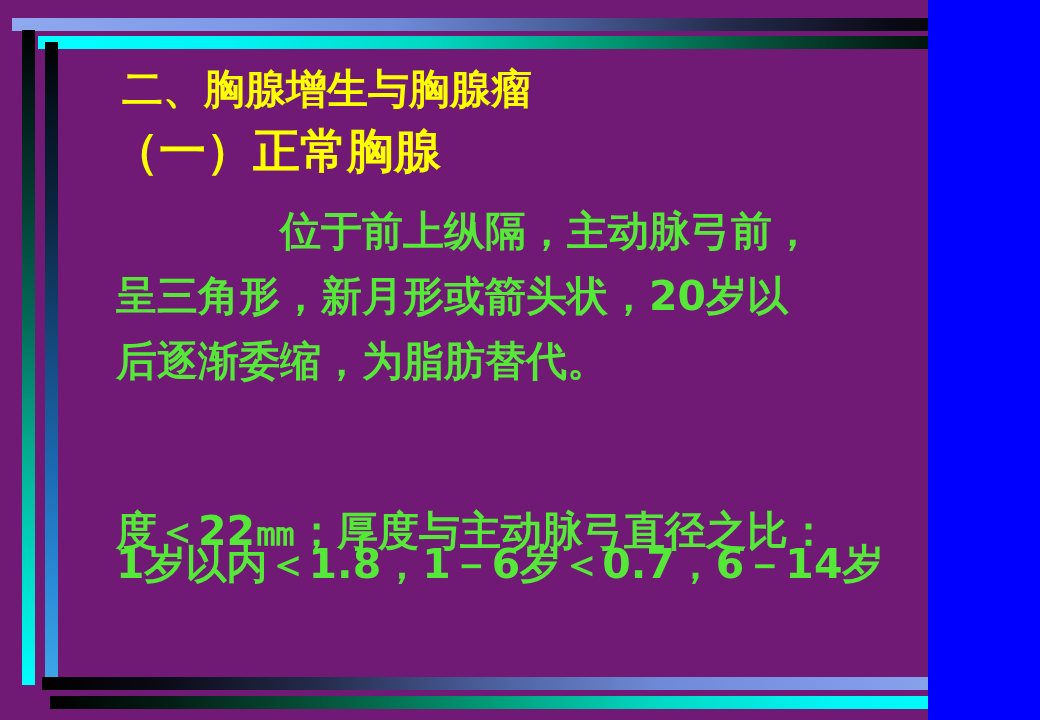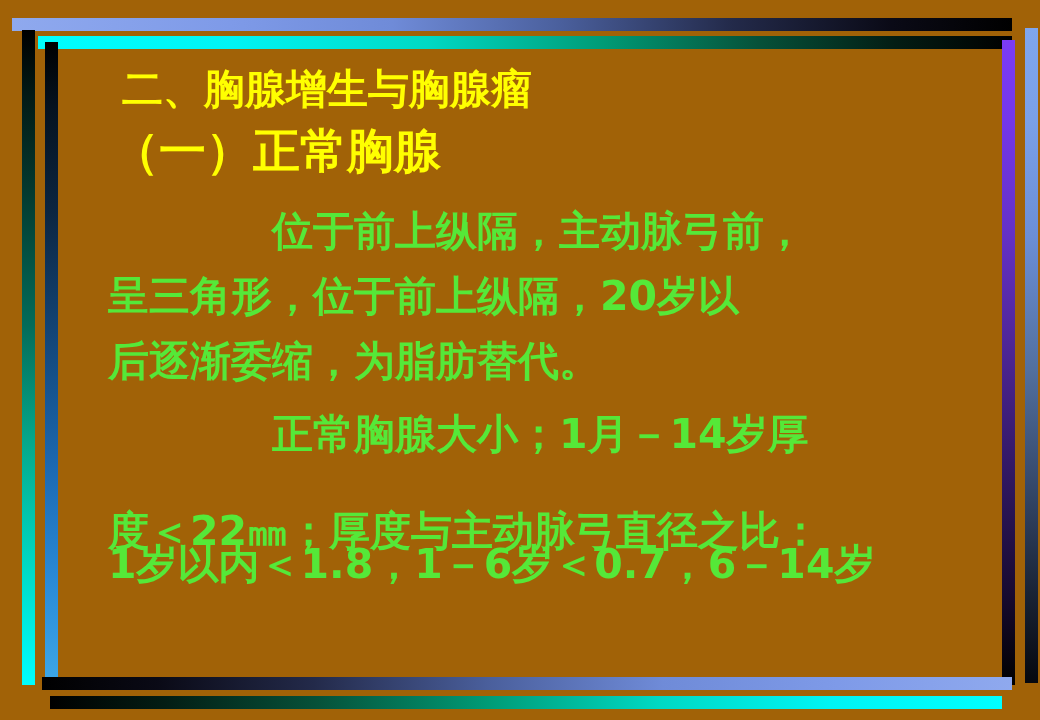--- a/index.html
+++ b/index.html
@@ -10,23 +10,23 @@
   }
   body {
     width: 1040px;
     height: 720px;
     overflow: hidden;
     font-family: "DejaVu Sans", "Liberation Sans", sans-serif;
   }
 
   #slide {
     position: relative;
-    width: 1040px;
+    width: 928px;
     height: 720px;
-    background: #a16207;
+    background: #701a75;
     overflow: hidden;
     text-decoration: underline;
   }
 
   
 
   
   .bar-top-outer {
     position: absolute;
     left: 12px;
@@ -143,21 +143,21 @@
   }
   .heading-2 {
     left: 112px;
     top: 128px;
     font-size: 47px;
     line-height: 46px;
   }
 
   .bodyline {
     position: absolute;
-    left: 108px;
+    left: 116px;
     color: #55e838;
     font-size: 41px;
     line-height: 46px;
     font-weight: bold;
     white-space: pre;
     font-family: "DejaVu Sans", "Liberation Sans", sans-serif;
   }
   .l0 { top: 208px; }
   .l1 { top: 273px; }
   .l2 { top: 338px; }
@@ -180,20 +180,19 @@
   <div class="bar-bottom-outer"></div>
   <div class="bar-bottom-inner"></div>
 
   <div class="content">
 
     <div class="heading heading-1">二、胸腺增生与胸腺瘤</div>
 
     <div class="heading heading-2">（一）正常胸腺</div>
 
     <div class="bodyline l0">　　　　位于前上纵隔，主动脉弓前，</div>
-    <div class="bodyline l1">呈三角形，位于前上纵隔，20岁以</div>
+    <div class="bodyline l1">呈三角形，新月形或箭头状，20岁以</div>
     <div class="bodyline l2">后逐渐委缩，为脂肪替代。</div>
-    <div class="bodyline l3">　　　　正常胸腺大小；1月－14岁厚</div>
     <div class="bodyline l4">度＜22㎜；厚度与主动脉弓直径之比：</div>
     <div class="bodyline l5">1岁以内＜1.8，1－6岁＜0.7，6－14岁</div>
 
   </div>
 </div>
 
 </body></html>

